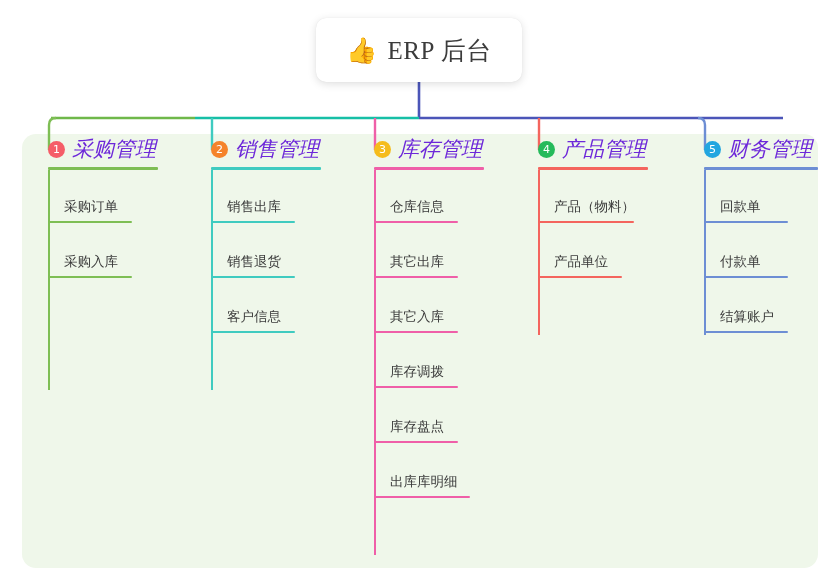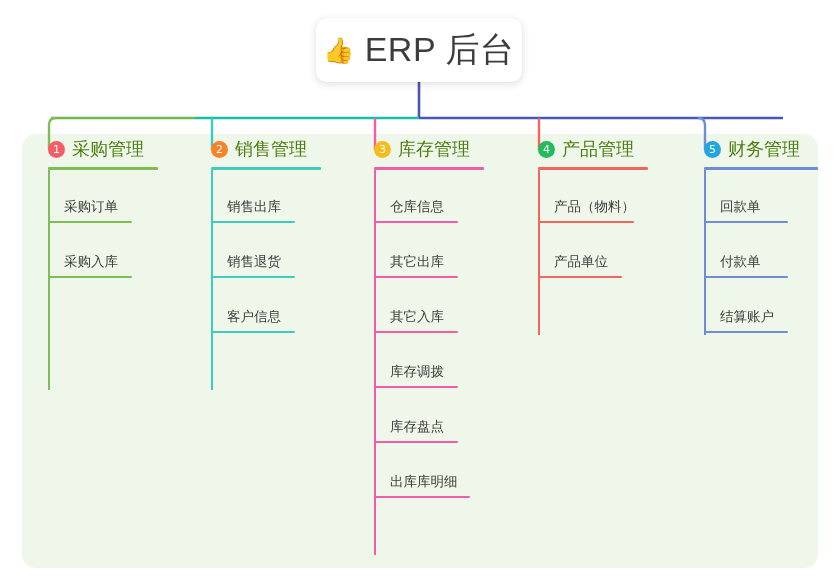--- a/index.html
+++ b/index.html
@@ -31,24 +31,24 @@
     justify-content: center;
     gap: 10px;
     z-index: 6;
   }
   #root-node .root-emoji {
     font-size: 25px;
     line-height: 1;
     font-family: "DejaVu Sans", sans-serif;
   }
   #root-node .root-label {
-    font-size: 34px;
+    font-size: 25px;
     color: #3c3c3c;
     letter-spacing: 0.5px;
-    font-family: Liberation Sans, sans-serif;
+    font-family: Liberation Serif, serif;
   }
 
   
   #connectors {
     position: absolute;
     left: 0;
     top: 0;
     width: 839px;
     height: 588px;
     z-index: 2;
@@ -92,24 +92,25 @@
     height: 17px;
     border-radius: 50%;
     color: #ffffff;
     font-size: 11px;
     line-height: 17px;
     text-align: center;
     flex: 0 0 auto;
     font-family: "DejaVu Sans", sans-serif;
   }
   .col-title {
-    font-size: 18px;
-    color: #4d7c0f;
+    font-size: 21px;
+    color: #6d28d9;
     white-space: nowrap;
     font-family: "DejaVu Sans", "Liberation Sans", sans-serif;
+    font-style: italic;
   }
   .col-underline {
     height: 3px;
     border-radius: 1px;
     margin-top: 3px;
   }
 
   .leaves {
     position: relative;
     margin-top: 0;

